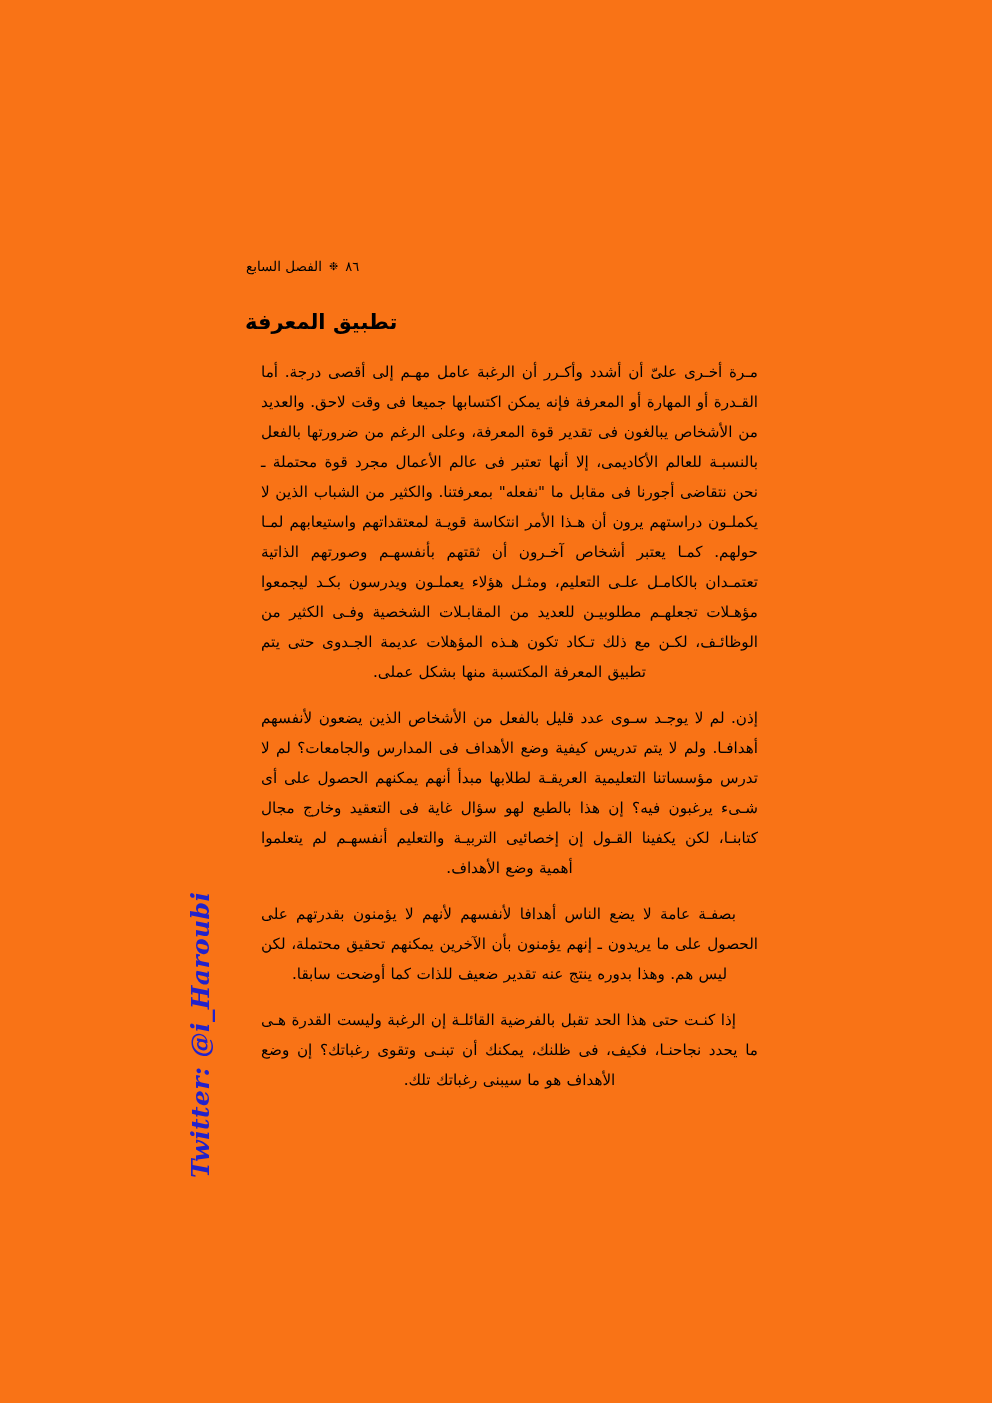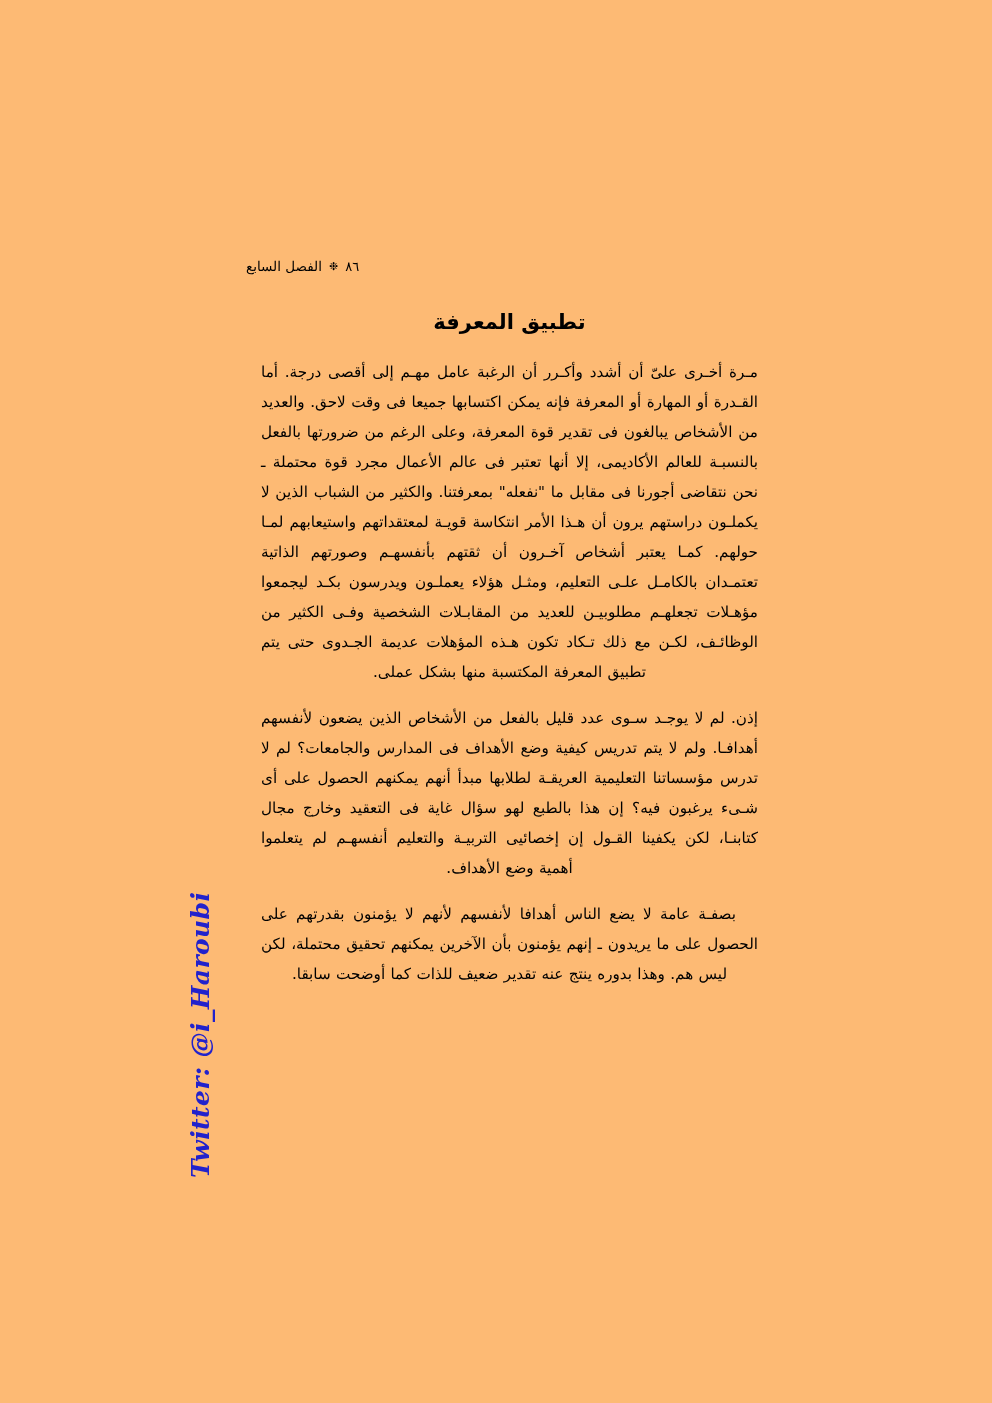--- a/index.html
+++ b/index.html
@@ -13,21 +13,21 @@
     height: 1403px;
     position: relative;
     overflow: hidden;
     font-family: "DejaVu Sans", "Liberation Sans", sans-serif;
     color: #000000;
   }
 
   .page {
     position: absolute;
     inset: 0;
-    background: #fdba74;
+    background: #f97316;
   }
 
   
   .content {
     position: absolute;
     right: 218px;          
     left: 245px;           
     top: 258px;
     direction: rtl;
     text-align: justify;
@@ -65,21 +65,21 @@
     font-size: 13.5px;
   }
 
   
   h2.section-heading {
     font-family: "DejaVu Sans", "Liberation Sans", sans-serif;
     font-weight: bold;
     font-size: 21px;
     line-height: 1.2;
     margin: 0 0 22px 0;
-    text-align: center;
+    text-align: left;
     letter-spacing: -0.3px;
     color: #000;
   }
   h2.section-heading.second {
     margin-top: 56px;
     font-size: 20.5px;
     margin-bottom: 26px;
   }
 
   
@@ -138,19 +138,20 @@
     <h2 class="section-heading">تطبيق المعرفة</h2>
 
     <div class="para-block">
       <p class="body-text">مـرة أخـرى علىّ أن أشدد وأكـرر أن الرغبة عامل مهـم إلى أقصى درجة. أما القـدرة أو المهارة أو المعرفة فإنه يمكن اكتسابها جميعا فى وقت لاحق. والعديد من الأشخاص يبالغون فى تقدير قوة المعرفة، وعلى الرغم من ضرورتها بالفعل بالنسبـة للعالم الأكاديمى، إلا أنها تعتبر فى عالم الأعمال مجرد قوة محتملة ـ نحن نتقاضى أجورنا فى مقابل ما "نفعله" بمعرفتنا. والكثير من الشباب الذين لا يكملـون دراستهم يرون أن هـذا الأمر انتكاسة قويـة لمعتقداتهم واستيعابهم لمـا حولهم. كمـا يعتبر أشخاص آخـرون أن ثقتهم بأنفسهـم وصورتهم الذاتية تعتمـدان بالكامـل علـى التعليم، ومثـل هؤلاء يعملـون ويدرسون بكـد ليجمعوا مؤهـلات تجعلهـم مطلوبيـن للعديد من المقابـلات الشخصية وفـى الكثير من الوظائـف، لكـن مع ذلك تـكاد تكون هـذه المؤهلات عديمة الجـدوى حتى يتم تطبيق المعرفة المكتسبة منها بشكل عملى.</p>
     </div>
 
 
     <div class="para-block">
       <p class="body-text">إذن. لم لا يوجـد سـوى عدد قليل بالفعل من الأشخاص الذين يضعون لأنفسهم أهدافـا. ولم لا يتم تدريس كيفية وضع الأهداف فى المدارس والجامعات؟ لم لا تدرس مؤسساتنا التعليمية العريقـة لطلابها مبدأ أنهم يمكنهم الحصول على أى شـىء يرغبون فيه؟ إن هذا بالطبع لهو سؤال غاية فى التعقيد وخارج مجال كتابنـا، لكن يكفينا القـول إن إخصائيى التربيـة والتعليم أنفسهـم لم يتعلموا أهمية وضع الأهداف.</p>
       <p class="body-text indent">بصفـة عامة لا يضع الناس أهدافا لأنفسهم لأنهم لا يؤمنون بقدرتهم على الحصول على ما يريدون ـ إنهم يؤمنون بأن الآخرين يمكنهم تحقيق محتملة، لكن ليس هم. وهذا بدوره ينتج عنه تقدير ضعيف للذات كما أوضحت سابقا.</p>
+      <p class="body-text indent">إذا كنـت حتى هذا الحد تقبل بالفرضية القائلـة إن الرغبة وليست القدرة هـى ما يحدد نجاحنـا، فكيف، فى ظلنك، يمكنك أن تبنـى وتقوى رغباتك؟ إن وضع الأهداف هو ما سيبنى رغباتك تلك.</p>
     </div>
 
   </div>
 
   <div class="watermark">Twitter: @i_Haroubi</div>
 
 </div>
 
 </body></html>

